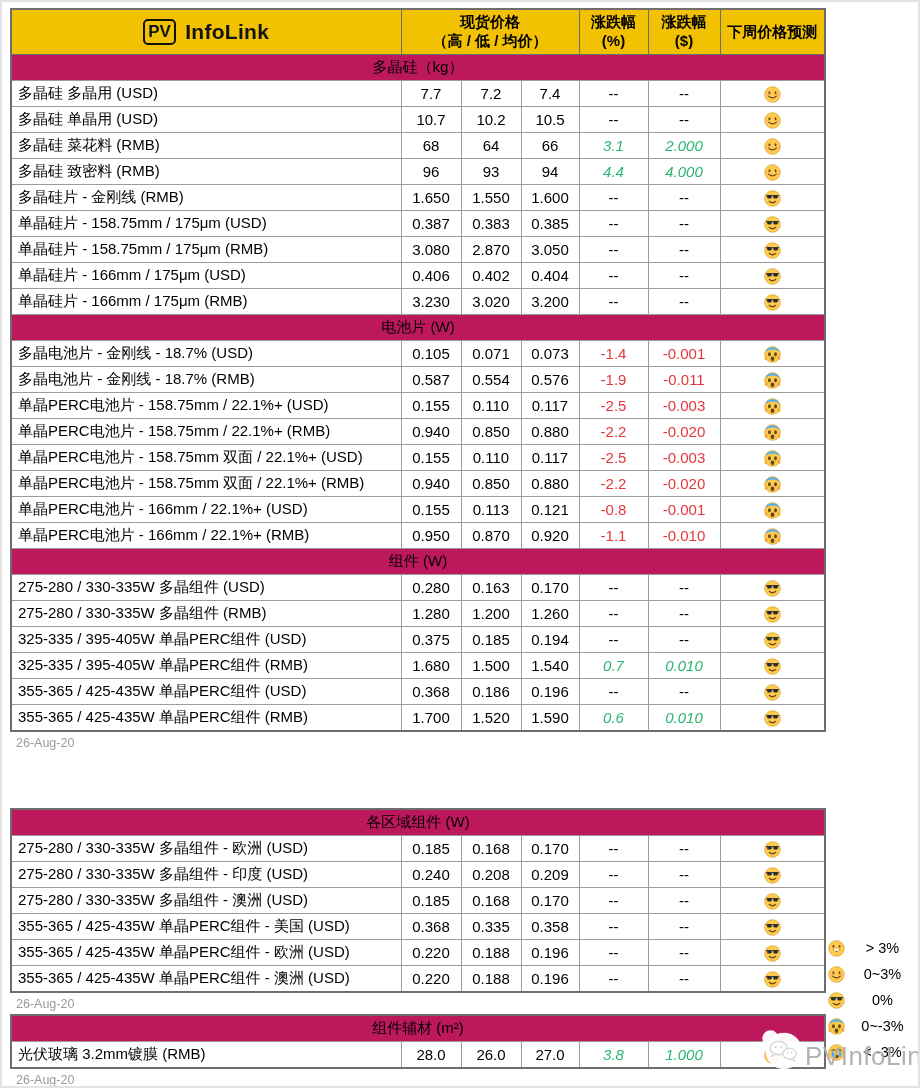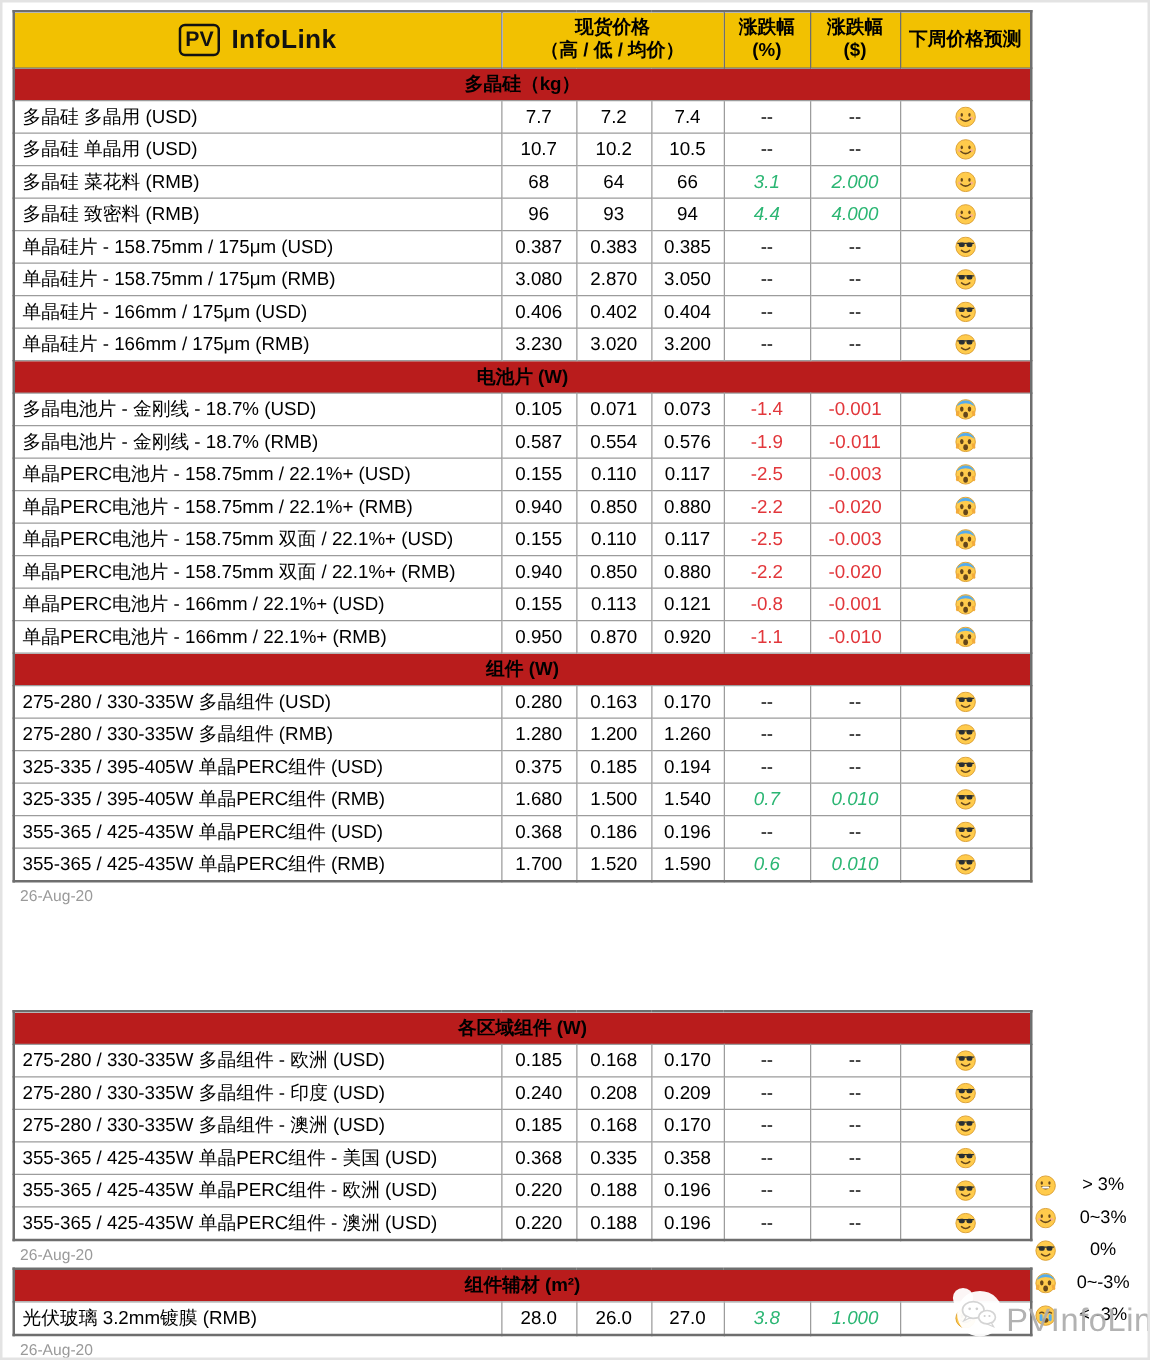--- a/index.html
+++ b/index.html
@@ -9,21 +9,21 @@
   .block{position:absolute;left:8px;}
   .b0{top:6px}.b1{top:806px}.b2{top:1012px}
   .tbl{border-collapse:collapse;table-layout:fixed;width:816px;background:#fff;border:2px solid #6e6e6e;}
   .tbl td{border:1px solid #9c9c9c;height:25px;padding:0;text-align:center;font-size:15px;color:#000;
           white-space:nowrap;overflow:hidden;vertical-align:middle;}
   .tbl tr.head td{background:#F2C101;font-weight:700;height:44px;border-color:#6e6e6e;line-height:1.25;}
   .logo-cell{text-align:center;}
   .pvbox{display:inline-block;border:2.5px solid #121212;border-radius:5px;padding:0 3px 1px 3px;
          font-size:17px;font-weight:700;color:#121212;vertical-align:middle;}
   .logotxt{font-size:21px;font-weight:700;color:#121212;margin-left:5px;vertical-align:middle;letter-spacing:.3px;}
-  .tbl tr.sec td{background:#b91c1c;font-weight:700;}
+  .tbl tr.sec td{background:#be185d;font-weight:400;}
   .tbl td.name{text-align:left;padding-left:6px;}
   .tbl td.pos{color:#2BB673;font-style:italic;}
   .tbl td.neg{color:#E2373B;}
   .date{margin:4px 0 0 6px;color:#9A9A9A;font-size:12.5px;}
   .em{width:17px;height:17px;vertical-align:middle;}
   .legend{position:absolute;left:826px;top:933px;width:92px;}
   .lrow{display:flex;align-items:center;height:26px;}
   .llabel{flex:1;text-align:center;font-size:14.5px;color:#000;}
   .watermark{position:absolute;left:756px;top:1024px;display:flex;align-items:flex-end;z-index:9;}
   .wm-text{color:rgba(171,171,171,.92);font-size:26px;letter-spacing:.5px;margin-left:1px;}
@@ -158,20 +158,31 @@
         <td>96</td>
         <td>93</td>
         <td>94</td>
         <td class="pos">4.4</td>
         <td class="pos">4.000</td>
         <td><svg class="em">
                   <use href="#em-smile"></use>
                 </svg></td>
             </tr>
             <tr>
+        <td class="name">多晶硅片 - 金刚线 (RMB)</td>
+        <td>1.650</td>
+        <td>1.550</td>
+        <td>1.600</td>
+        <td class="">--</td>
+        <td class="">--</td>
+        <td><svg class="em">
+                  <use href="#em-cool"></use>
+                </svg></td>
+            </tr>
+            <tr>
         <td class="name">单晶硅片 - 158.75mm / 175μm (USD)</td>
         <td>0.387</td>
         <td>0.383</td>
         <td>0.385</td>
         <td class="">--</td>
         <td class="">--</td>
         <td><svg class="em">
                   <use href="#em-cool"></use>
                 </svg></td>
             </tr>

